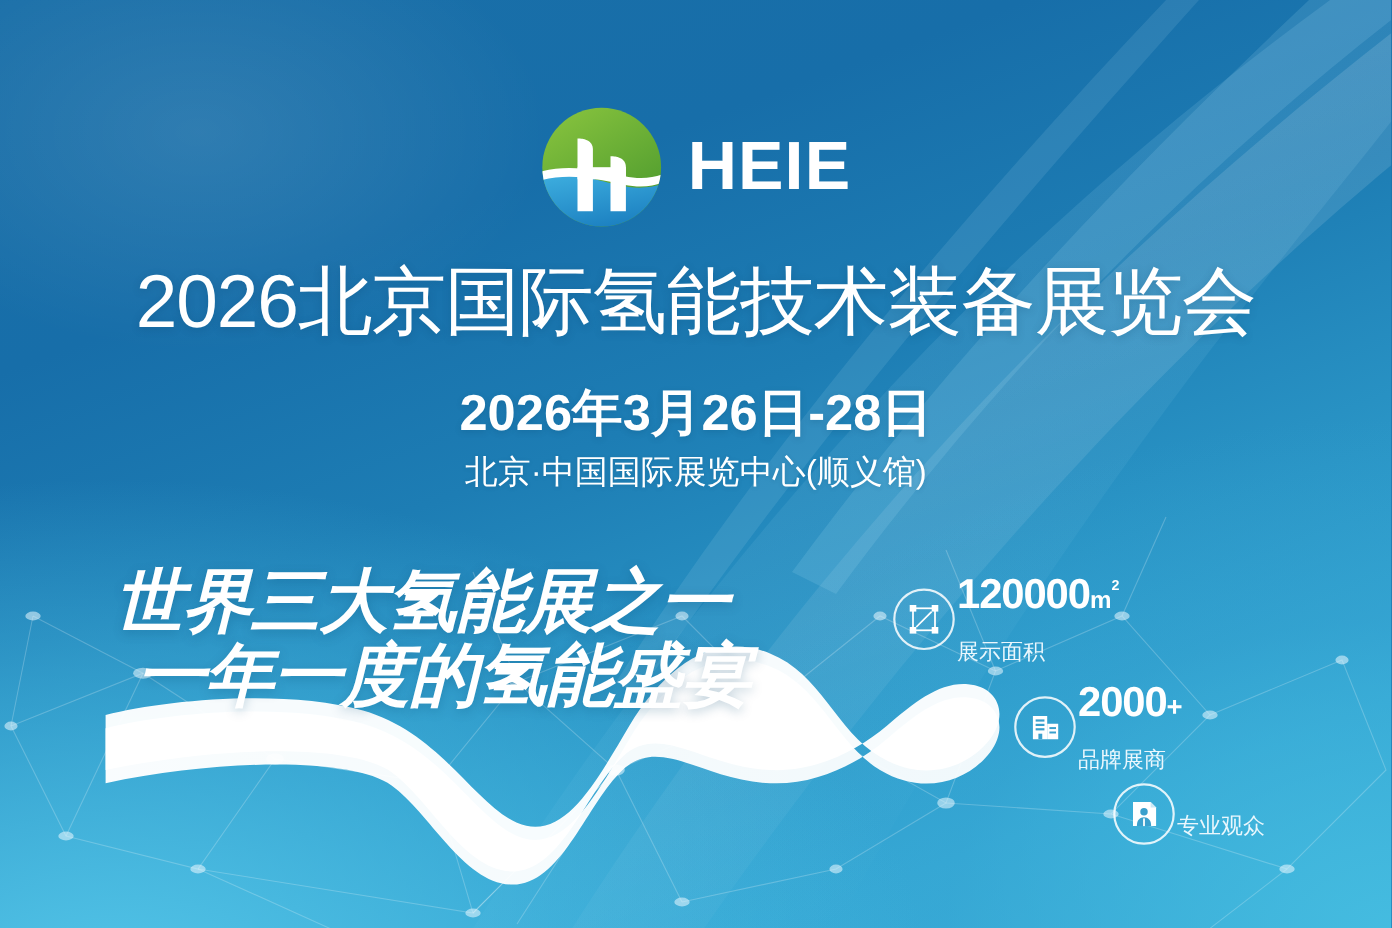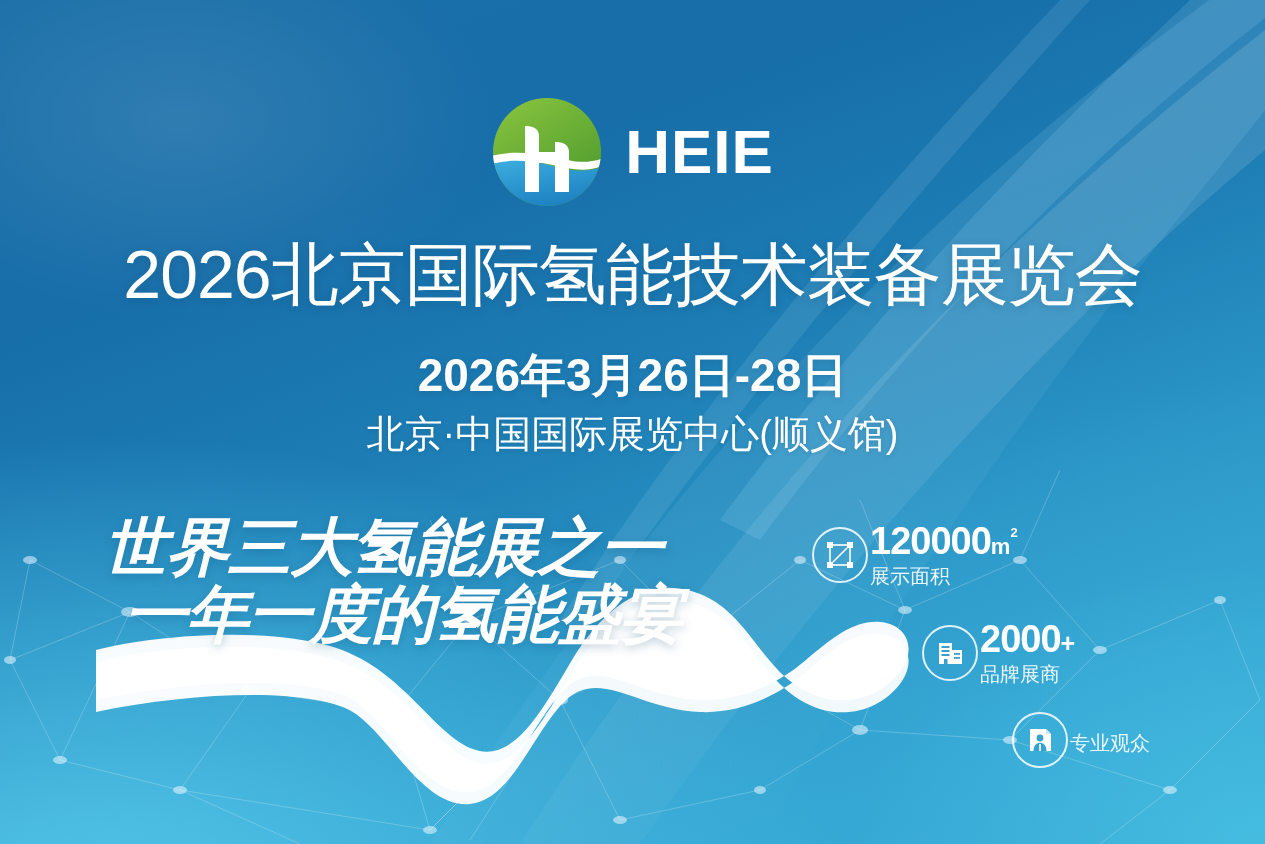--- a/index.html
+++ b/index.html
@@ -46,21 +46,21 @@
     white-space:nowrap;
   }
   .date {
     position:absolute; left:0; right:0; top:350px; text-align:center;
     color:#fff; font-weight:bold; font-size:46px; line-height:1.1;
     letter-spacing:0px; white-space:nowrap;
     text-shadow:0 2px 6px rgba(8,60,95,.18);
   }
   .venue {
     position:absolute; left:0; right:0; top:412px; text-align:center;
-    color:#fff; font-size:38px; font-weight:400; line-height:1.2;
+    color:#fff; font-size:30px; font-weight:400; line-height:1.2;
     white-space:nowrap;
     text-shadow:0 1px 4px rgba(8,60,95,.18);
   }
 
   
   .slogan {
     position:absolute; left:104px; top:514px;
     color:#fff; font-weight:bold; font-style:italic;
     font-size:63px; line-height:1.06; letter-spacing:-1px;
     text-shadow:0 3px 10px rgba(8,70,110,.25);
@@ -83,21 +83,21 @@
   .stat-icon svg { display:block; }
   .stat-txt { display:flex; flex-direction:column; }
   .stat-val {
     color:#fff; font-weight:bold; font-size:38px; line-height:1;
     letter-spacing:-1px; white-space:nowrap;
   }
   .stat-val .unit { font-size:22px; font-weight:bold; letter-spacing:0; }
   .stat-val .unit sup { font-size:13px; top:-.65em; position:relative; }
   .stat-val .plus { font-size:25px; }
   .stat-label {
-    color:#eaf7fd; font-size:20px; line-height:1.1; margin-top:5px;
+    color:#eaf7fd; font-size:20px; line-height:1.1; margin-top:22px;
     white-space:nowrap;
   }
 </style>
 </head>
 <body>
 
 <div class="poster">
 
   <svg class="bg-svg" viewBox="0 0 1265 844" preserveAspectRatio="none" aria-hidden="true">
     <defs>

